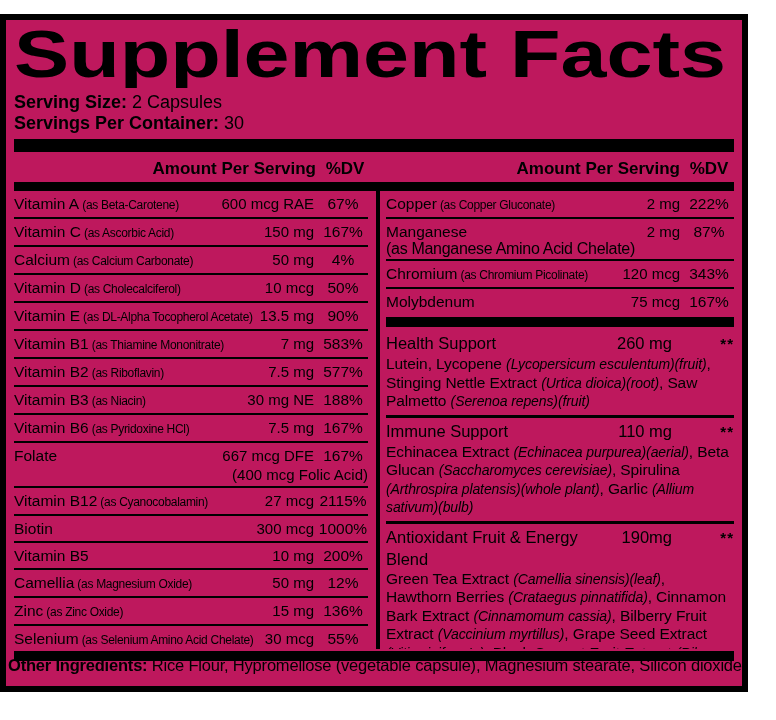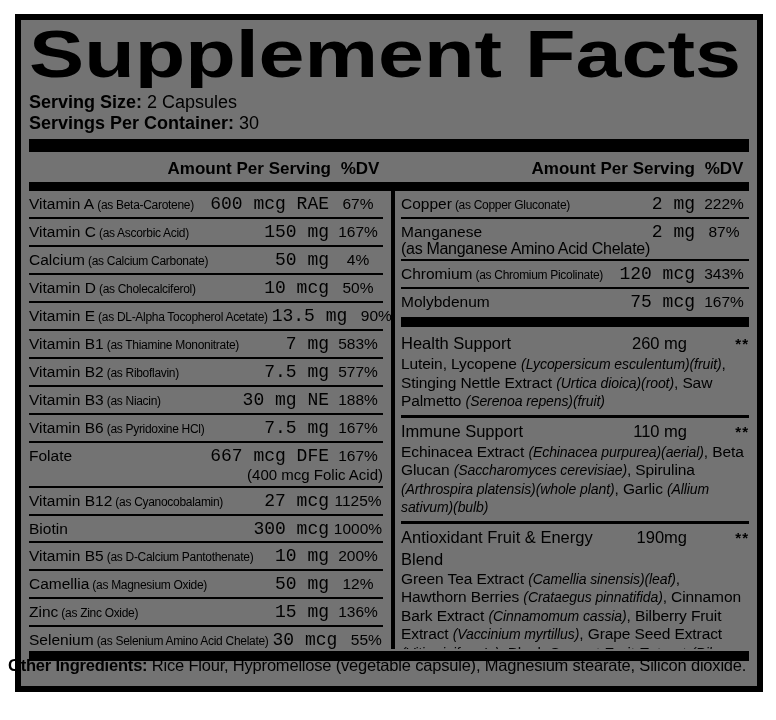--- a/index.html
+++ b/index.html
@@ -3,22 +3,22 @@
 <meta charset="utf-8">
 <style>
   html,body{margin:0;padding:0;}
   body{
     width:776px;height:720px;background:#ffffff;color:#000;
     font-family:"Liberation Sans", sans-serif;
     -webkit-font-smoothing:antialiased;
   }
   .wrap{position:relative;width:776px;height:720px;background:#fff;overflow:hidden;}
   .box{
-    position:absolute;left:15px;top:14px;width:748px;height:678px;
-    border:6px solid #000;box-sizing:border-box;background:#737373;
+    position:absolute;left:0;top:14px;width:748px;height:678px;
+    border:6px solid #000;box-sizing:border-box;background:#be185d;
     padding:2px 8px 0;overflow:hidden;
   }
   .title-svg{display:block;margin:2px 0 0;}
   .title-text{font-family:"Liberation Sans",sans-serif;font-weight:700;font-size:66px;fill:#000;}
   .servblock{margin-top:4px;}
   .serv{font-size:18px;line-height:21px;}
   .serv b{font-weight:bold;}
   .bar{background:#000;width:100%;}
   .bar1{height:13px;margin-top:5px;}
   .hdr{display:flex;height:27px;align-items:flex-end;padding-bottom:3px;font-weight:bold;font-size:17px;}
@@ -30,21 +30,21 @@
   .bar2{height:9px;}
   .cols{display:flex;height:458px;overflow:hidden;}
   .lcol{width:362px;flex:none;box-sizing:border-box;padding-right:8px;}
   .vline{width:4px;flex:none;background:#000;}
   .rcol{flex:1;min-width:0;box-sizing:border-box;padding-left:6px;}
   .nrow{border-bottom:2px solid #000;padding:3px 0 2px;}
   #left-rows .nrow:last-child,#right-rows .nrow:last-child{border-bottom:none;}
   .rline{display:flex;align-items:baseline;line-height:20px;white-space:nowrap;}
   .nname{font-size:15.5px;}
   .nnote{font-size:12px;letter-spacing:-0.3px;}
-  .namt{margin-left:auto;font-size:18px;padding-left:4px;white-space:nowrap;font-family:Liberation Mono, monospace;}
+  .namt{margin-left:auto;font-size:15px;padding-left:4px;white-space:nowrap;}
   .ndv{flex:none;width:50px;margin-left:4px;text-align:center;font-size:15.5px;}
   .namt2{text-align:right;font-size:15px;line-height:18px;}
   .nnote2{font-size:16px;line-height:13px;letter-spacing:-0.3px;padding:0 0 2px;}
   .barmini{height:10px;margin:3px 0;}
   .blend{padding:2px 0 4px;}
   .blend + .blend{border-top:3px solid #000;}
   .bhead{display:flex;align-items:baseline;line-height:22px;font-size:16.5px;}
   .bamt{margin-left:auto;padding-right:40px;white-space:nowrap;}
   .bdv{flex:none;width:22px;text-align:right;letter-spacing:1px;font-size:15px;font-weight:bold;}
   .bdesc{font-size:15.5px;line-height:17.5px;letter-spacing:-0.1px;}
@@ -165,34 +165,33 @@
               <span class="namt">667 mcg DFE</span>
               <span class="ndv">167%</span>
             </div>
             <div class="namt2">(400 mcg Folic Acid)</div>
           </div>
           <div class="nrow">
             <div class="rline">
               <span class="nname">Vitamin B12</span>
               <span class="nnote">&nbsp;(as Cyanocobalamin)</span>
               <span class="namt">27 mcg</span>
-              <span class="ndv">1125%</span>
+              <span class="ndv">2115%</span>
             </div>
           </div>
           <div class="nrow">
             <div class="rline">
               <span class="nname">Biotin</span>
               <span class="namt">300 mcg</span>
               <span class="ndv">1000%</span>
             </div>
           </div>
           <div class="nrow">
             <div class="rline">
               <span class="nname">Vitamin B5</span>
-              <span class="nnote">&nbsp;(as D-Calcium Pantothenate)</span>
               <span class="namt">10 mg</span>
               <span class="ndv">200%</span>
             </div>
           </div>
           <div class="nrow">
             <div class="rline">
               <span class="nname">Camellia</span>
               <span class="nnote">&nbsp;(as Magnesium Oxide)</span>
               <span class="namt">50 mg</span>
               <span class="ndv">12%</span>

